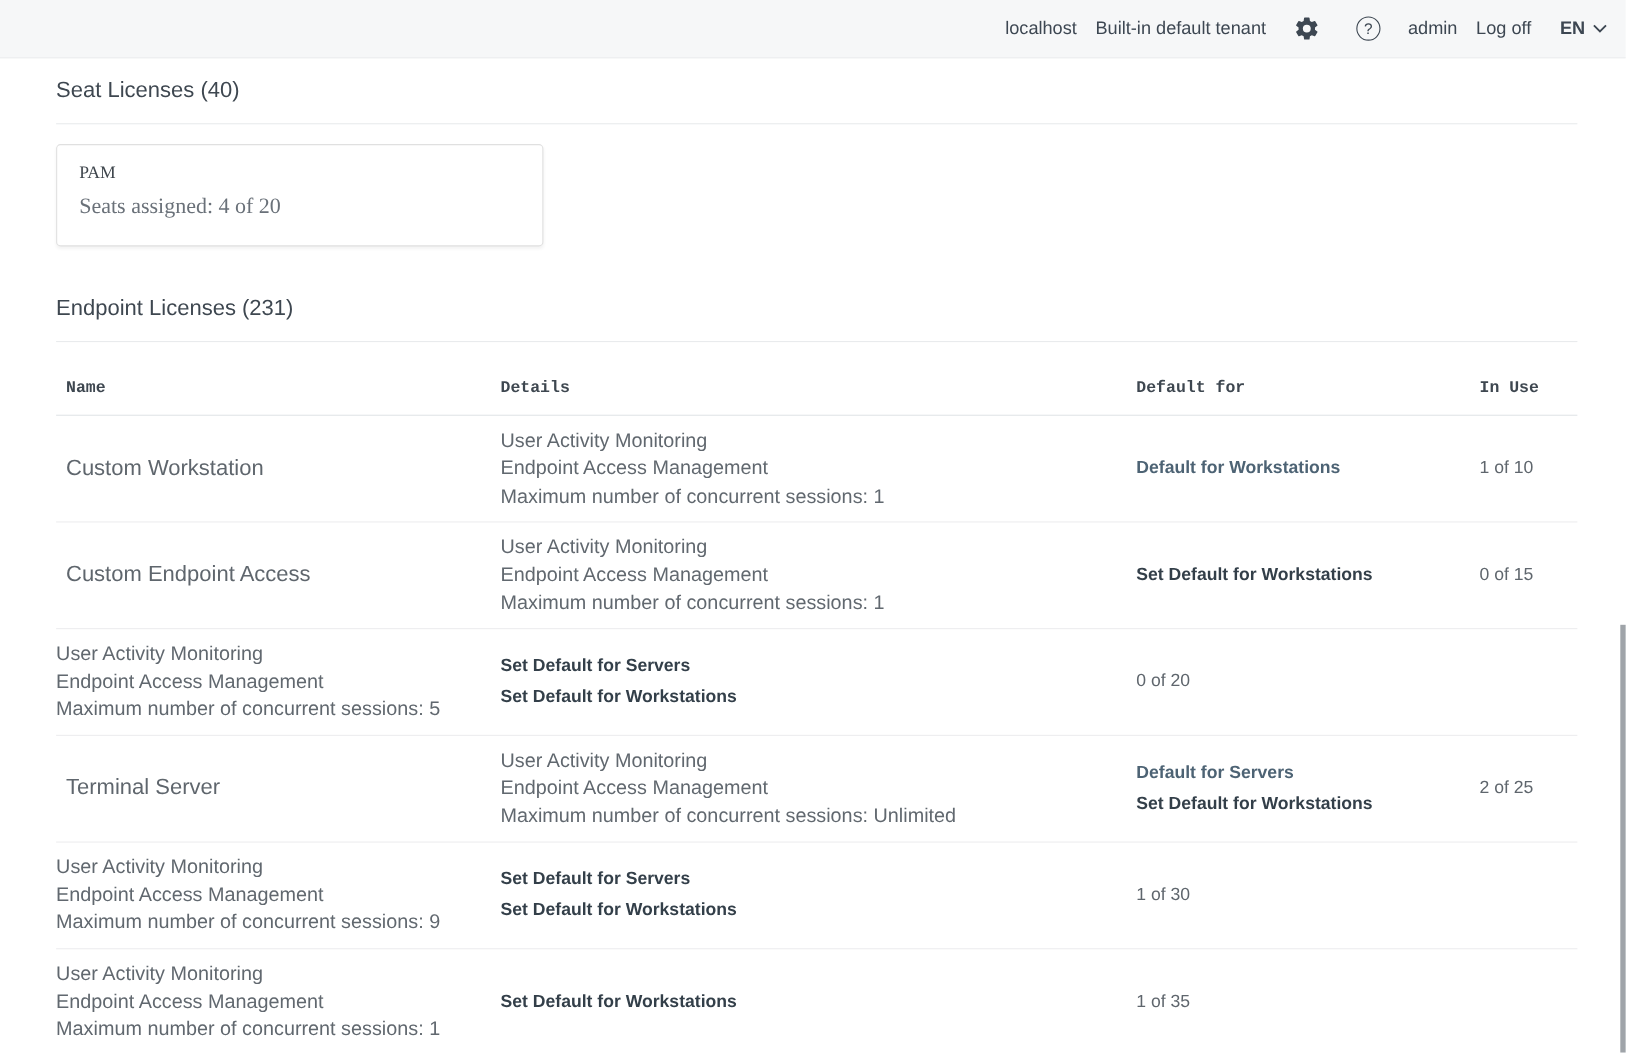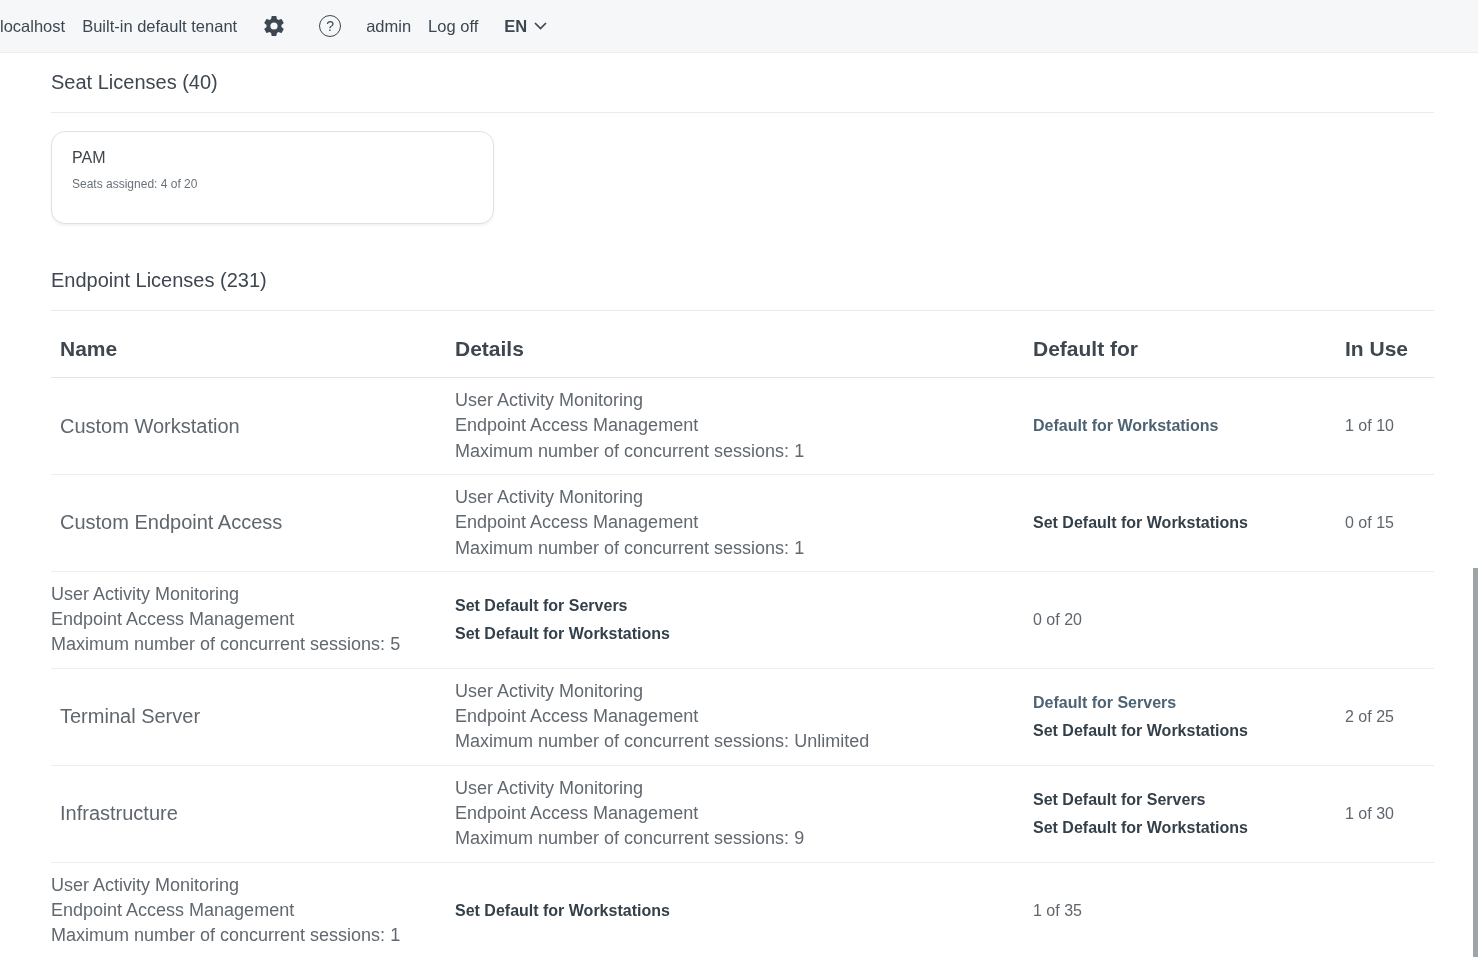--- a/index.html
+++ b/index.html
@@ -27,20 +27,21 @@
     color: var(--body-text);
   }
 
   
   .topbar {
     height: 53px;
     background: var(--topbar-bg);
     border-bottom: 1px solid var(--topbar-border);
     display: flex;
     align-items: center;
+    justify-content: flex-end;
     gap: 17px;
     padding-right: 17px;
     font-size: 16.5px;
     color: #3d4752;
     white-space: nowrap;
   }
   .topbar .tb-item { display: inline-block; }
   .topbar .clickable { cursor: pointer; }
   .icon-btn {
     display: flex; align-items: center; justify-content: center;
@@ -76,43 +77,45 @@
     background: var(--divider);
     margin-top: 18px;
   }
 
   
   .card {
     margin-top: 18px;
     width: 443px;
     height: 93px;
     border: 1px solid var(--card-border);
-    border-radius: 14px;
+    border-radius: 4px;
     box-shadow: 0 2px 3px rgba(0,0,0,0.05);
     padding: 17px 20px;
     background: #fff;
+    font-family: Liberation Serif, serif;
   }
   .card-title { font-size: 16px; color: #3f464d; margin-bottom: 10px; }
-  .card-sub   { font-size: 12px; color: #6a7179; }
+  .card-sub   { font-size: 20px; color: #6a7179; }
 
   
   .grid-cols {
     display: grid;
     grid-template-columns: 404px 578px 312px 1fr;
   }
   .thead {
     align-items: end;
     height: 67px;
     border-bottom: 1px solid var(--thead-divider);
   }
   .thead .hcell {
-    font-size: 21px;
+    font-size: 15px;
     font-weight: 700;
     color: var(--heading-text);
     padding-bottom: 16px;
+    font-family: Liberation Mono, monospace;
   }
   .pad-first { padding-left: 9px; }
 
   .trow {
     align-items: center;
     min-height: 96px;
     padding: 10px 0;
   }
   .trow + .trow { border-top: 1px solid var(--row-divider); }
 
@@ -224,21 +227,20 @@
         <div>Maximum number of concurrent sessions: Unlimited</div>
       </div>
       <div class="cell-defaults">
         <div class="status">Default for Servers</div>
         <div class="action">Set Default for Workstations</div>
       </div>
       <div class="cell-inuse">2 of 25</div>
     </div>
 
     <div class="grid-cols trow">
-      <div class="cell-name">Infrastructure</div>
       <div class="cell-details">
         <div>User Activity Monitoring</div>
         <div>Endpoint Access Management</div>
         <div>Maximum number of concurrent sessions: 9</div>
       </div>
       <div class="cell-defaults">
         <div class="action">Set Default for Servers</div>
         <div class="action">Set Default for Workstations</div>
       </div>
       <div class="cell-inuse">1 of 30</div>

